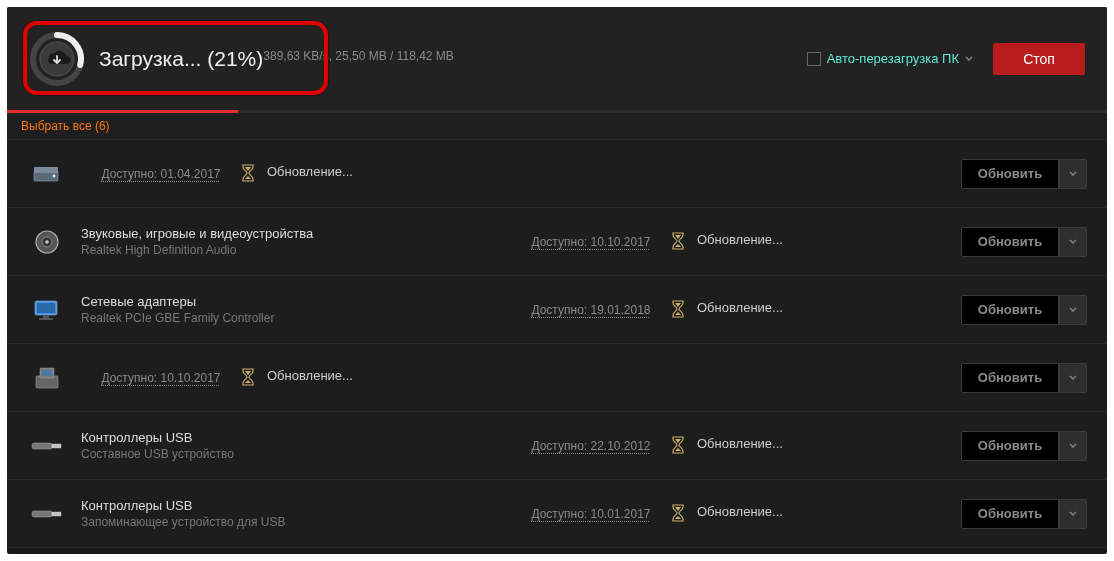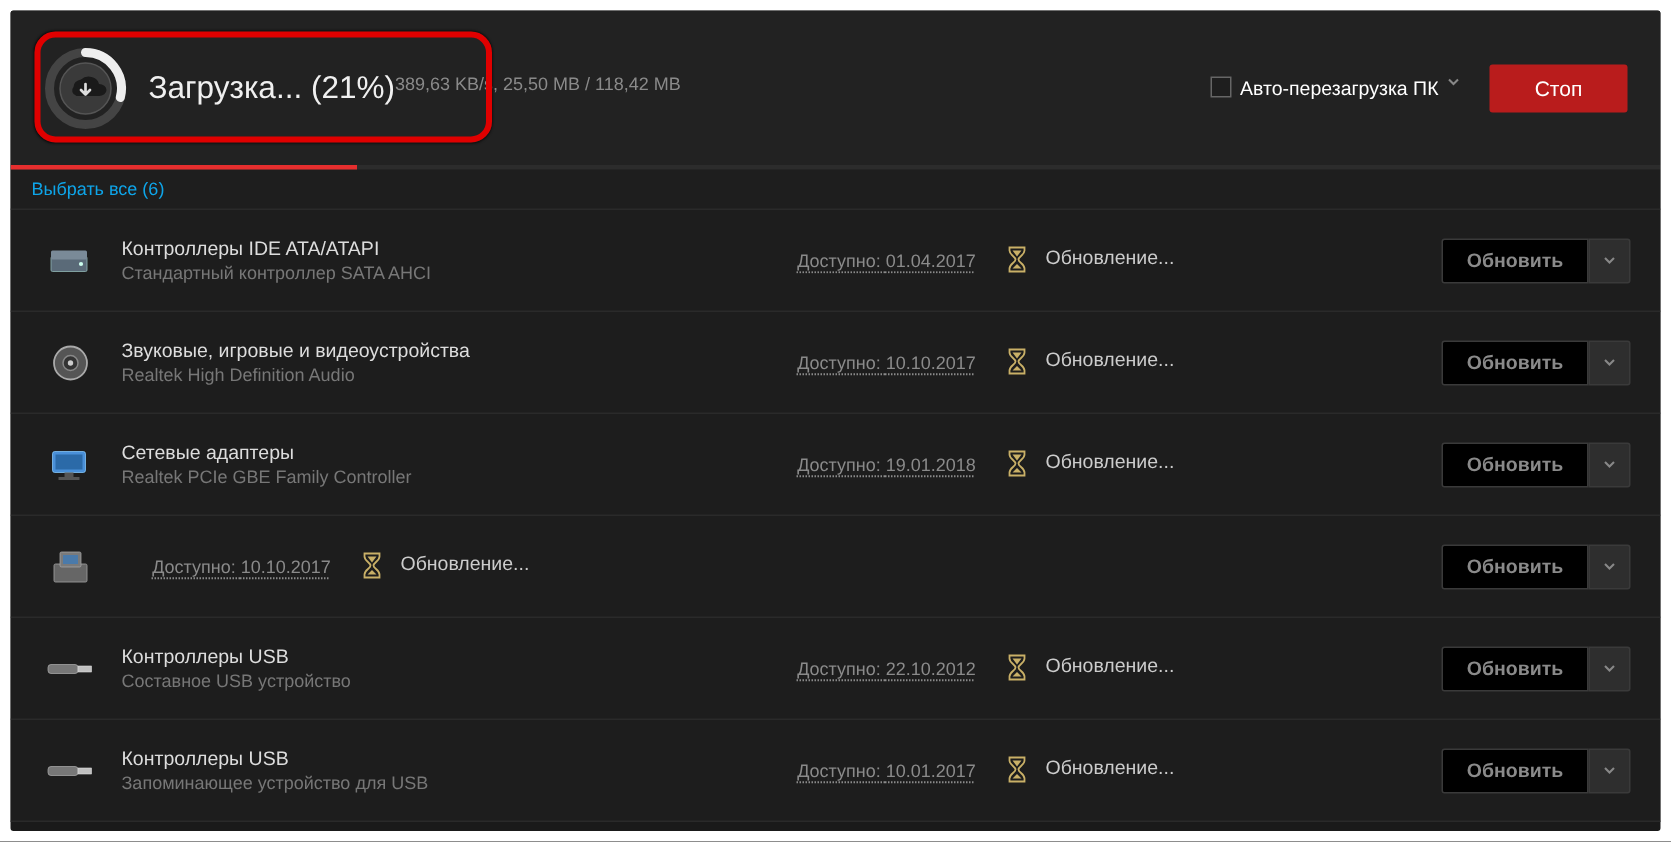--- a/index.html
+++ b/index.html
@@ -56,22 +56,22 @@
     margin-top: 2px;
   }
   .header-right {
     margin-left: auto;
     display: flex;
     align-items: center;
     gap: 20px;
   }
   .auto-restart {
     display: flex;
-    align-items: flex-start;
-    color: #ffffff;
+    align-items: center;
+    color: #5eead4;
     font-size: 13px;
     cursor: pointer;
     gap: 6px;
   }
   .checkbox {
     width: 14px; height: 14px;
     border: 1px solid #666;
     background: #1e1e1e;
     display: inline-block;
   }
@@ -98,21 +98,21 @@
   }
   .progress-fill {
     height: 100%;
     background: #e62e2e;
     width: 21%;
   }
 
   .select-all {
     padding: 6px 14px 6px 14px;
     font-size: 12px;
-    color: #0ea5e9;
+    color: #f97316;
     background: #1e1e1e;
     border-bottom: 1px solid #2a2a2a;
   }
 
   .driver-list { }
   .driver-row {
     display: flex;
     align-items: center;
     height: 68px;
     padding: 0 20px;
@@ -237,24 +237,20 @@
 
   <div class="driver-list">
       <div class="driver-row">
     <div class="dev-icon">
           <svg width="30" height="22" viewBox="0 0 30 22">
             <rect x="2" y="8" width="24" height="10" rx="1" fill="#5a6a78" stroke="#8aa" stroke-width="0.6"></rect>
             <rect x="2" y="4" width="24" height="6" rx="1" fill="#7a8a98"></rect>
             <circle cx="22" cy="13" r="1.4" fill="#cfe"></circle>
           </svg>
         </div>
-    <div class="driver-text">
-      <div class="driver-title">Контроллеры IDE ATA/ATAPI</div>
-      <div class="driver-sub">Стандартный контроллер SATA AHCI</div>
-    </div>
     <div class="col-date">
       <a>Доступно: <span>01.04.2017</span></a>
     </div>
     <div class="col-status">
       <span class="hourglass">
         <svg width="14" height="18" viewBox="0 0 14 18">
           <path d="M2 1 h10 v2 c0 3 -4 4 -4 6 c0 2 4 3 4 6 v2 h-10 v-2 c0-3 4-4 4-6 c0-2 -4-3 -4-6 z" fill="none" stroke="#c9b067" stroke-width="1.2"></path>
           <path d="M4 3 h6 l-3 4 z" fill="#c9b067"></path>
           <path d="M4 15 h6 l-3 -3 z" fill="#c9b067"></path>
         </svg>

